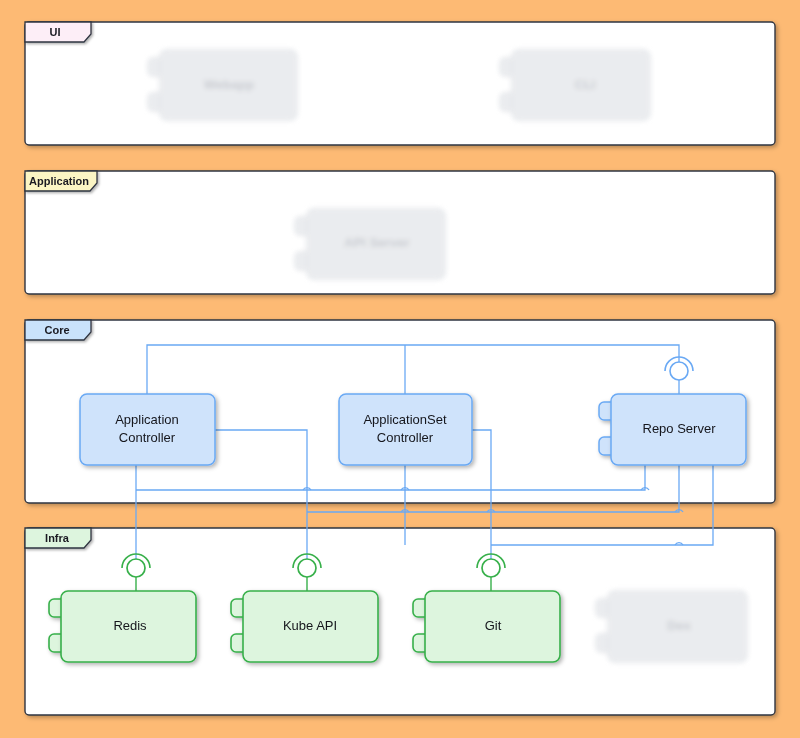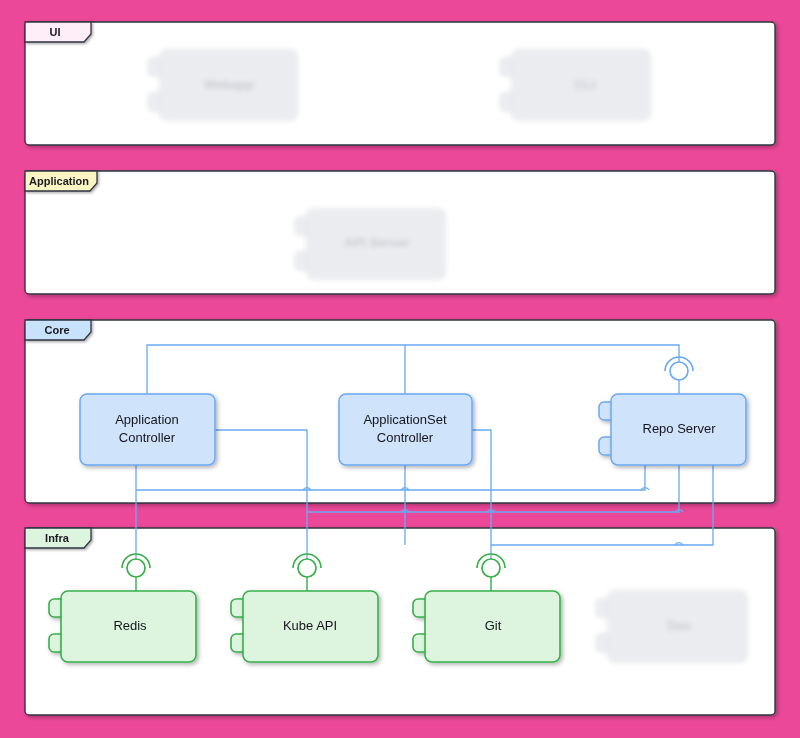--- a/index.html
+++ b/index.html
@@ -5,21 +5,21 @@
   html, body {
     margin: 0;
     padding: 0;
     background: #ffffff;
     font-family: "Liberation Sans", sans-serif;
   }
   #canvas {
     position: relative;
     width: 800px;
     height: 738px;
-    background: #ec4899;
+    background: #fdba74;
     overflow: hidden;
   }
   svg#diagram {
     position: absolute;
     left: 0;
     top: 0;
     width: 800px;
     height: 738px;
   }
   .layer-label-text {

